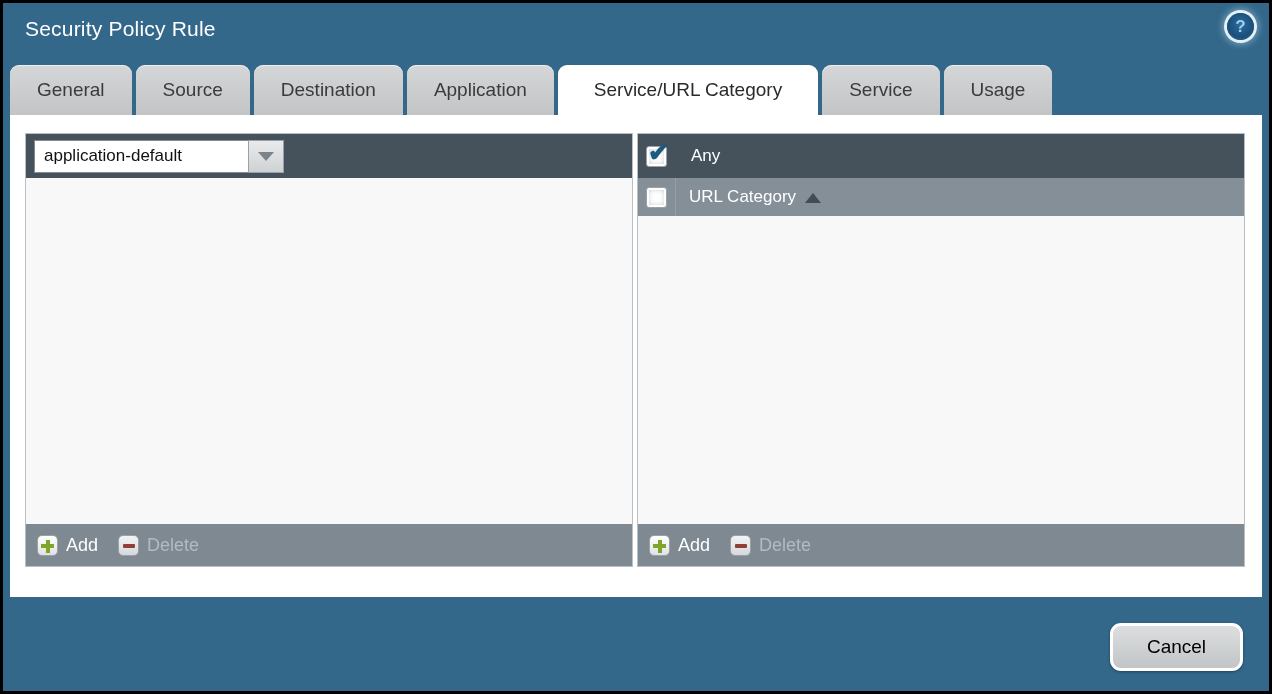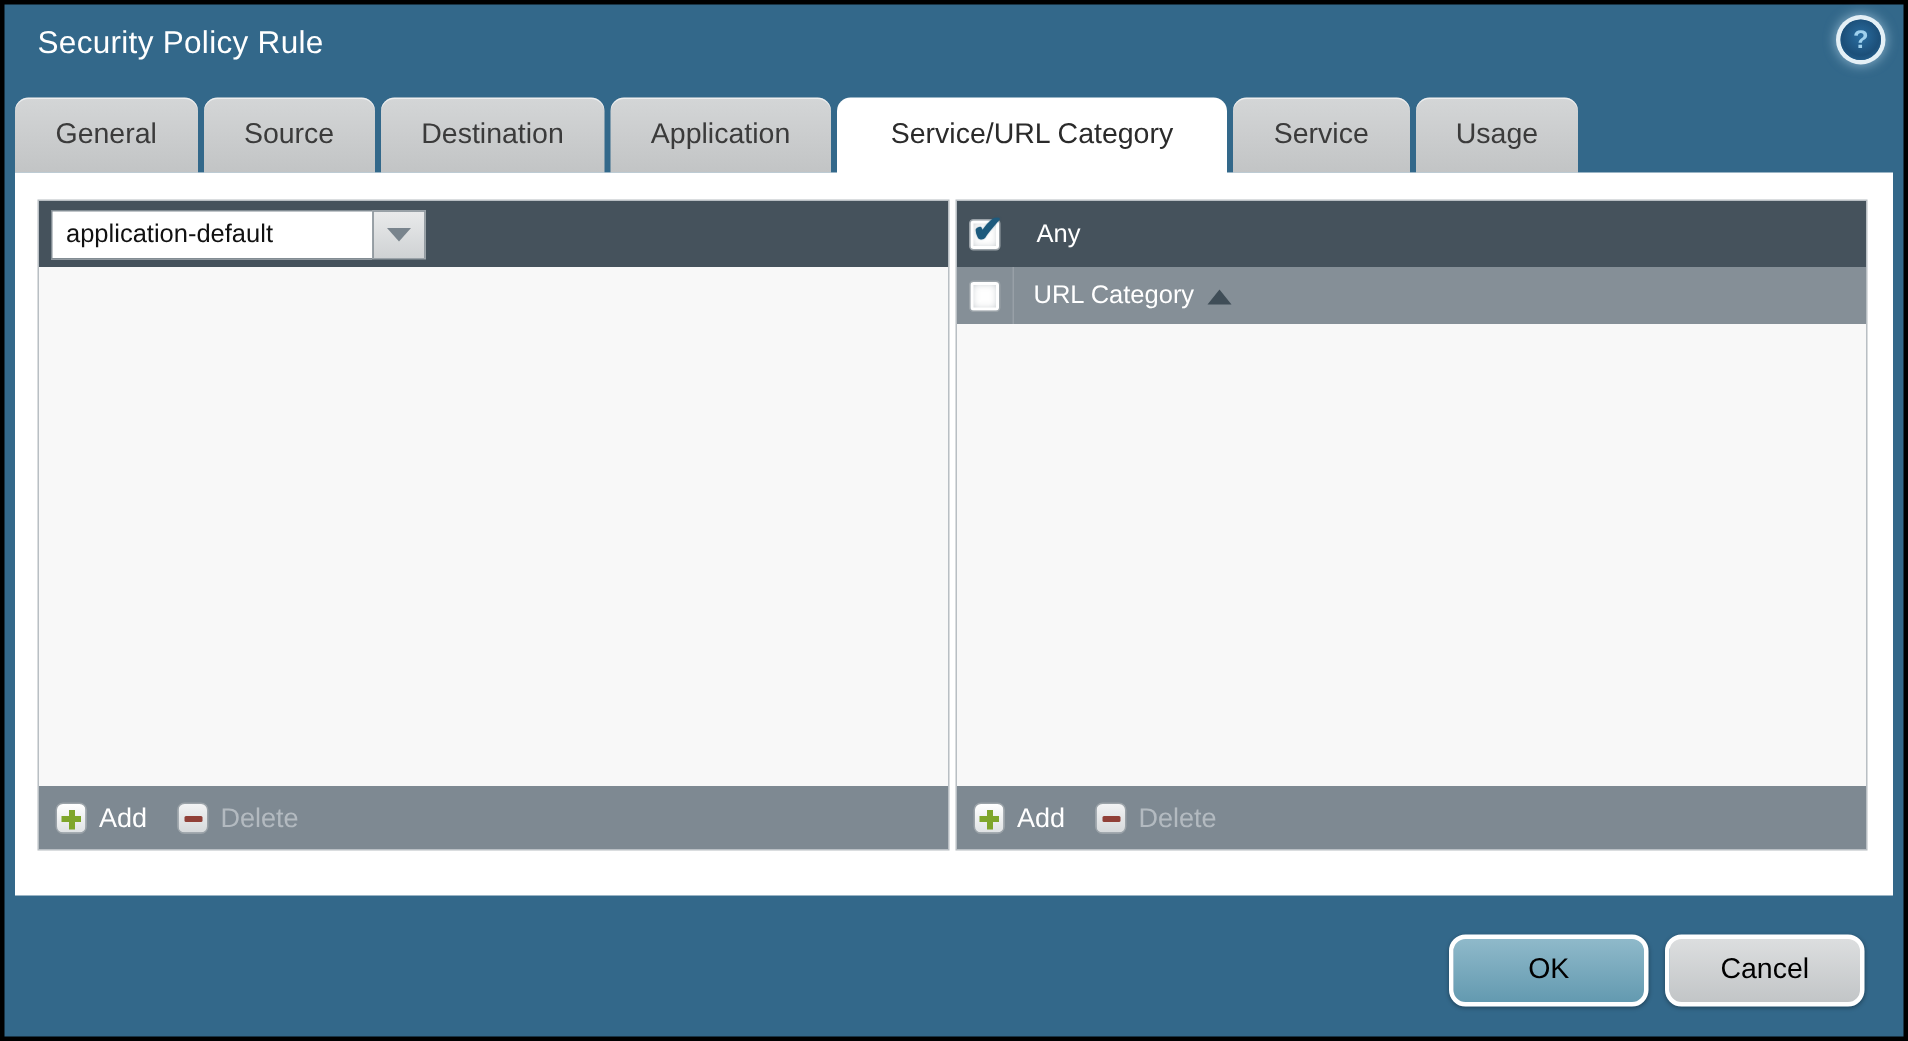--- a/index.html
+++ b/index.html
@@ -195,20 +195,17 @@
         </div>
         <div class="tool-btn disabled">
           <div class="mini-icon minus"></div>
           <span class="label">Delete</span>
         </div>
       </div>
     </div>
 
   </div>
 
-  <div class="dlg-btn ok">
-    <span>OK</span>
-  </div>
   <div class="dlg-btn cancel">
     <span>Cancel</span>
   </div>
 
 </div>
 
 </body></html>

